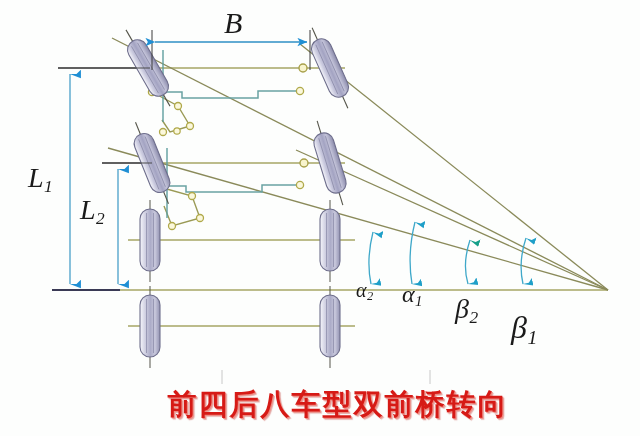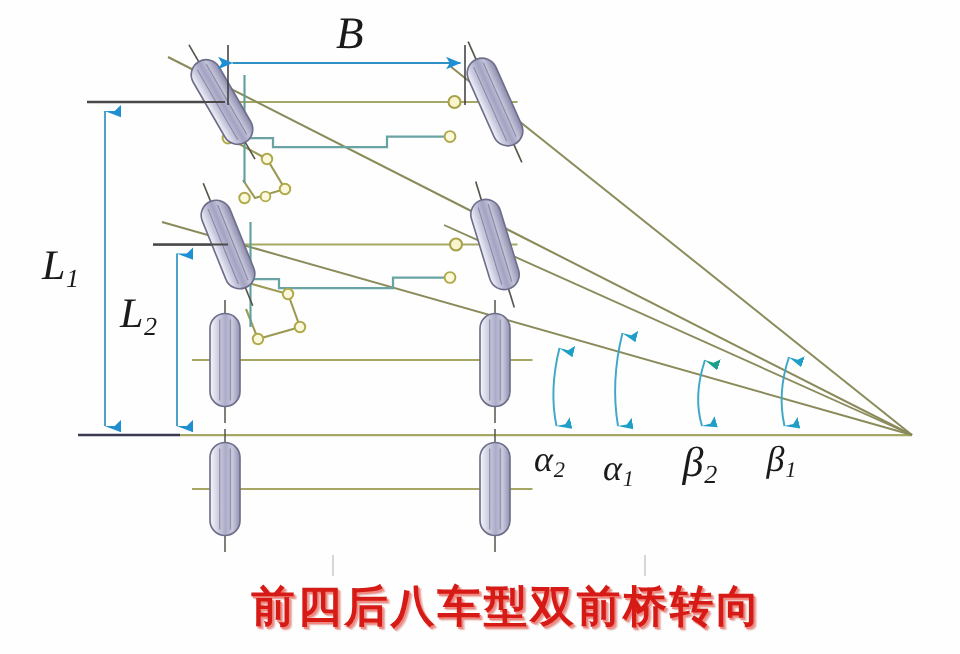--- a/index.html
+++ b/index.html
@@ -21,24 +21,24 @@
   }
   .lbl .sub{
     font-size:0.62em;
     font-style:italic;
     vertical-align:-0.28em;
     padding-left:0.5px;
   }
   #lbl-B{left:224px;top:8px;font-size:30px;font-weight:400;}
   #lbl-L1{left:28px;top:164px;font-size:28px;}
   #lbl-L2{left:80px;top:196px;font-size:28px;}
-  #lbl-a2{left:356px;top:295px;font-size:24px;}
-  #lbl-a1{left:402px;top:301px;font-size:24px;}
+  #lbl-a2{left:356px;top:280px;font-size:20px;}
+  #lbl-a1{left:402px;top:282px;font-size:24px;}
   #lbl-b2{left:455px;top:295px;font-size:28px;}
-  #lbl-b1{left:511px;top:295px;font-size:24px;}
+  #lbl-b1{left:511px;top:311px;font-size:32px;}
   #caption{
     position:absolute;left:0;top:385px;width:636px;text-align:center;
     font-family:"DejaVu Sans",sans-serif;
     font-weight:bold;font-size:29px;letter-spacing:2px;
     color:#d61a16;
     text-shadow:1px 1px 0 #f0887f, 2px 2px 1px rgba(180,20,15,.35);
     font-style:normal;
     padding-left:20px;
   }
 </style>

